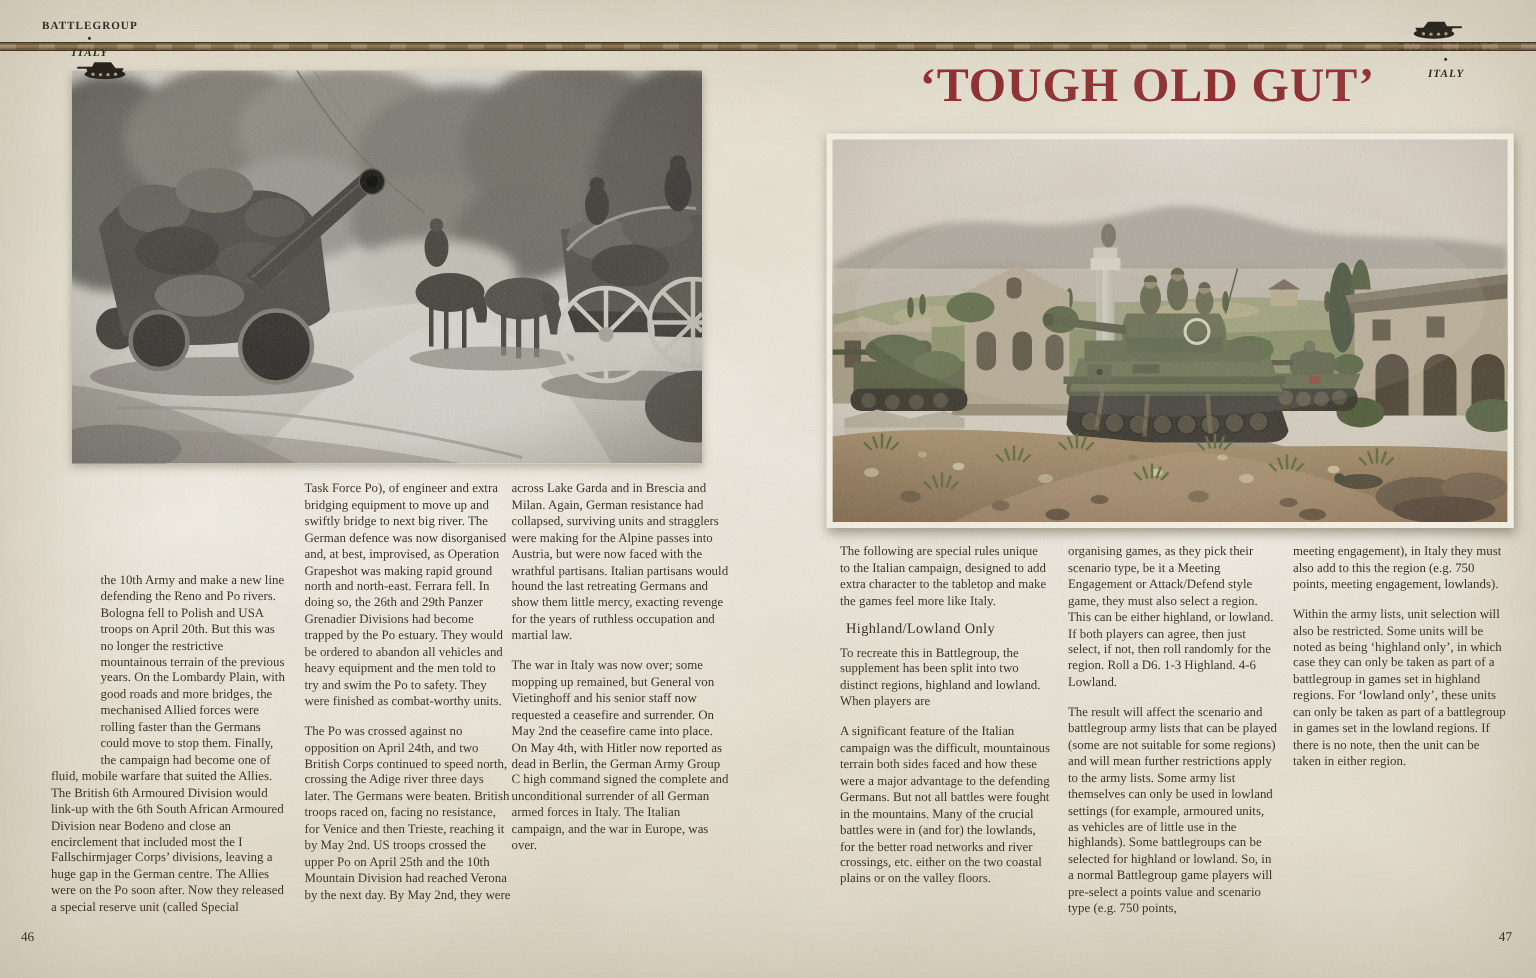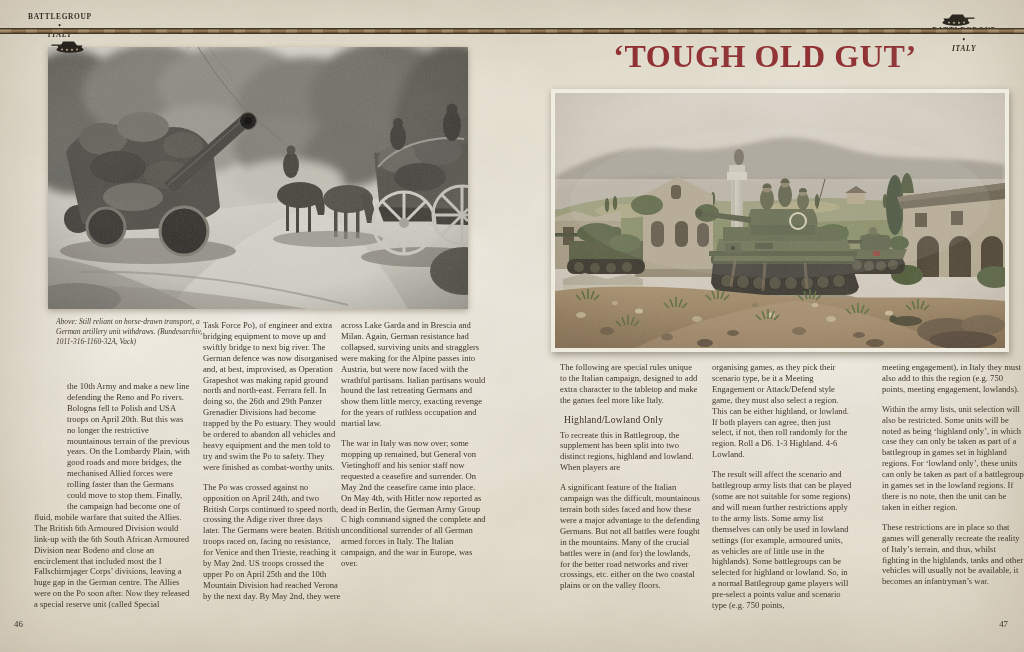--- a/index.html
+++ b/index.html
@@ -40,21 +40,21 @@
   .txt{position:absolute;color:#372c20;font-size:8.6px;line-height:10.9px;z-index:10;}
   .txt p{margin:0 0 9px 0;}
   .caption{position:absolute;left:56px;top:317px;width:150px;z-index:10;
     font-style:italic;font-size:7.5px;line-height:9.8px;color:#3c3226;}
   .col1-spacer{float:left;width:33px;height:121px;}
   .lp-col1{left:34px;top:381px;width:157px;}
   .lp-col2{left:203px;top:320px;width:138px;}
   .lp-col3{left:341px;top:320px;width:146px;}
   .rp-col1{left:560px;top:362px;width:140px;}
   .rp-col2{left:712px;top:362px;width:140px;}
-  .rp-col3{left:862px;top:362px;width:143px;margin-left:20px;}
+  .rp-col3{left:862px;top:362px;width:143px;}
   .subhead{font-weight:normal;font-size:9.6px;letter-spacing:.25px;margin:1px 0 4px 4px;color:#31271c;}
 
   .rp-title{position:absolute;left:545px;top:42px;width:440px;z-index:10;text-align:center;
     font-size:32px;line-height:28px;font-weight:bold;letter-spacing:.6px;color:#8e2a2d;}
   .rp-subtitle{position:absolute;left:545px;top:71px;width:440px;z-index:10;text-align:center;
     font-size:12.5px;font-weight:bold;color:#2c241b;}
 
   .pagenum{position:absolute;top:619px;font-size:8.8px;color:#2e2821;z-index:10;}
   .pn-left{left:14px;}
   .pn-right{right:16px;}
@@ -207,21 +207,20 @@
       <line x1="414" y1="139" x2="414" y2="197"></line>
         <line x1="385" y1="168" x2="420" y2="168"></line>
       <line x1="393" y1="147" x2="420" y2="174"></line>
         <line x1="393" y1="189" x2="420" y2="162"></line>
     </g>
     <ellipse cx="416" cy="224" rx="34" ry="24" fill="#504f47"></ellipse>
     <rect width="420" height="262" fill="url(#vigL)"></rect>
     <rect width="420" height="262" filter="url(#grain)" opacity="0.16"></rect>
   </svg>
 
-  <div class="caption">Above: Still reliant on horse-drawn transport, a German artillery unit withdraws. (Bundesarchiv, 1011-316-1160-32A, Vack)</div>
 
   <div class="txt lp-col1">
     <div class="col1-spacer"></div>
     <p>the 10th Army and make a new line defending the Reno and Po rivers. Bologna fell to Polish and USA troops on April 20th. But this was no longer the restrictive mountainous terrain of the previous years. On the Lombardy Plain, with good roads and more bridges, the mechanised Allied forces were rolling faster than the Germans could move to stop them. Finally, the campaign had become one of fluid, mobile warfare that suited the Allies. The British 6th Armoured Division would link-up with the 6th South African Armoured Division near Bodeno and close an encirclement that included most the I Fallschirmjager Corps’ divisions, leaving a huge gap in the German centre. The Allies were on the Po soon after. Now they released a special reserve unit (called Special</p>
   </div>
   <div class="txt lp-col2">
     <p>Task Force Po), of engineer and extra bridging equipment to move up and swiftly bridge to next big river. The German defence was now disorganised and, at best, improvised, as Operation Grapeshot was making rapid ground north and north-east. Ferrara fell. In doing so, the 26th and 29th Panzer Grenadier Divisions had become trapped by the Po estuary. They would be ordered to abandon all vehicles and heavy equipment and the men told to try and swim the Po to safety. They were finished as combat-worthy units.</p>
     <p>The Po was crossed against no opposition on April 24th, and two British Corps continued to speed north, crossing the Adige river three days later. The Germans were beaten. British troops raced on, facing no resistance, for Venice and then Trieste, reaching it by May 2nd. US troops crossed the upper Po on April 25th and the 10th Mountain Division had reached Verona by the next day. By May 2nd, they were</p>
   </div>
   <div class="txt lp-col3">
@@ -440,21 +439,20 @@
     <p>To recreate this in Battlegroup, the supplement has been split into two distinct regions, highland and lowland. When players are</p>
     <p>A significant feature of the Italian campaign was the difficult, mountainous terrain both sides faced and how these were a major advantage to the defending Germans. But not all battles were fought in the mountains. Many of the crucial battles were in (and for) the lowlands, for the better road networks and river crossings, etc. either on the two coastal plains or on the valley floors.</p>
   </div>
   <div class="txt rp-col2">
     <p>organising games, as they pick their scenario type, be it a Meeting Engagement or Attack/Defend style game, they must also select a region. This can be either highland, or lowland. If both players can agree, then just select, if not, then roll randomly for the region. Roll a D6. 1-3 Highland. 4-6 Lowland.</p>
     <p>The result will affect the scenario and battlegroup army lists that can be played (some are not suitable for some regions) and will mean further restrictions apply to the army lists. Some army list themselves can only be used in lowland settings (for example, armoured units, as vehicles are of little use in the highlands). Some battlegroups can be selected for highland or lowland. So, in a normal Battlegroup game players will pre-select a points value and scenario type (e.g. 750 points,</p>
   </div>
   <div class="txt rp-col3">
     <p>meeting engagement), in Italy they must also add to this the region (e.g. 750 points, meeting engagement, lowlands).</p>
     <p>Within the army lists, unit selection will also be restricted. Some units will be noted as being ‘highland only’, in which case they can only be taken as part of a battlegroup in games set in highland regions. For ‘lowland only’, these units can only be taken as part of a battlegroup in games set in the lowland regions. If there is no note, then the unit can be taken in either region.</p>
-    <p>These restrictions are in place so that games will generally recreate the reality of Italy’s terrain, and thus, whilst fighting in the highlands, tanks and other vehicles will usually not be available, it becomes an infantryman’s war.</p>
   </div>
 
   <div class="pagenum pn-right">47</div>
 
   <svg class="noise">
     <defs>
       <filter id="blotch" x="0" y="0" width="100%" height="100%">
         <feTurbulence type="fractalNoise" baseFrequency="0.012 0.016" numOctaves="4" stitchTiles="stitch"></feTurbulence>
         <feColorMatrix type="matrix" values="0 0 0 0 0.42  0 0 0 0 0.36  0 0 0 0 0.26  0.4 0 0 0 -0.05"></feColorMatrix>
       </filter>

